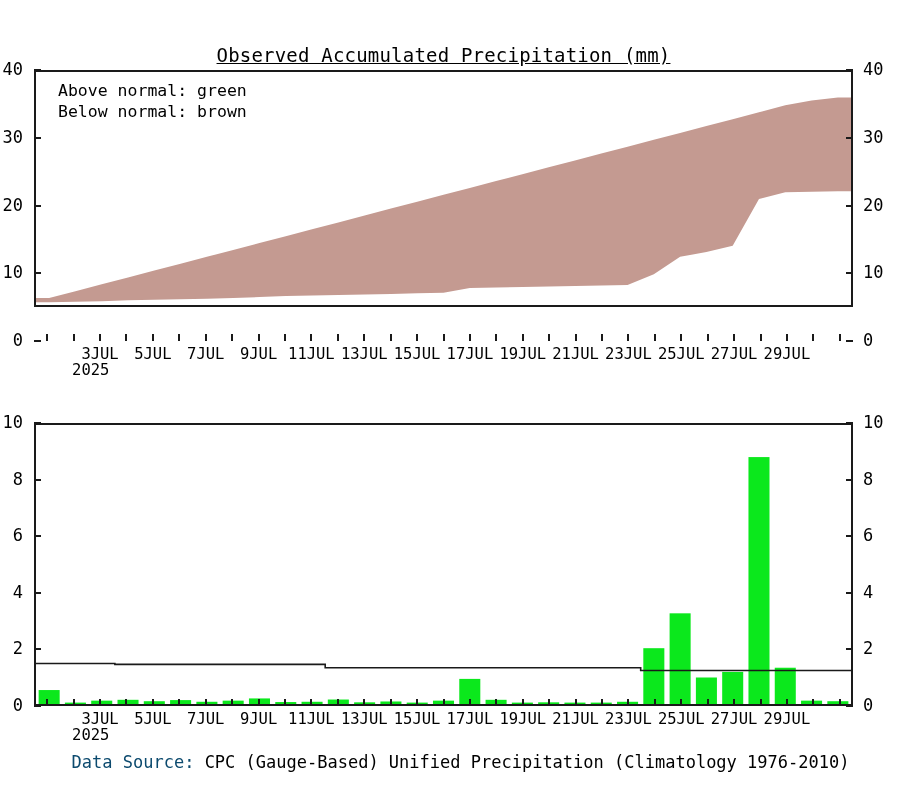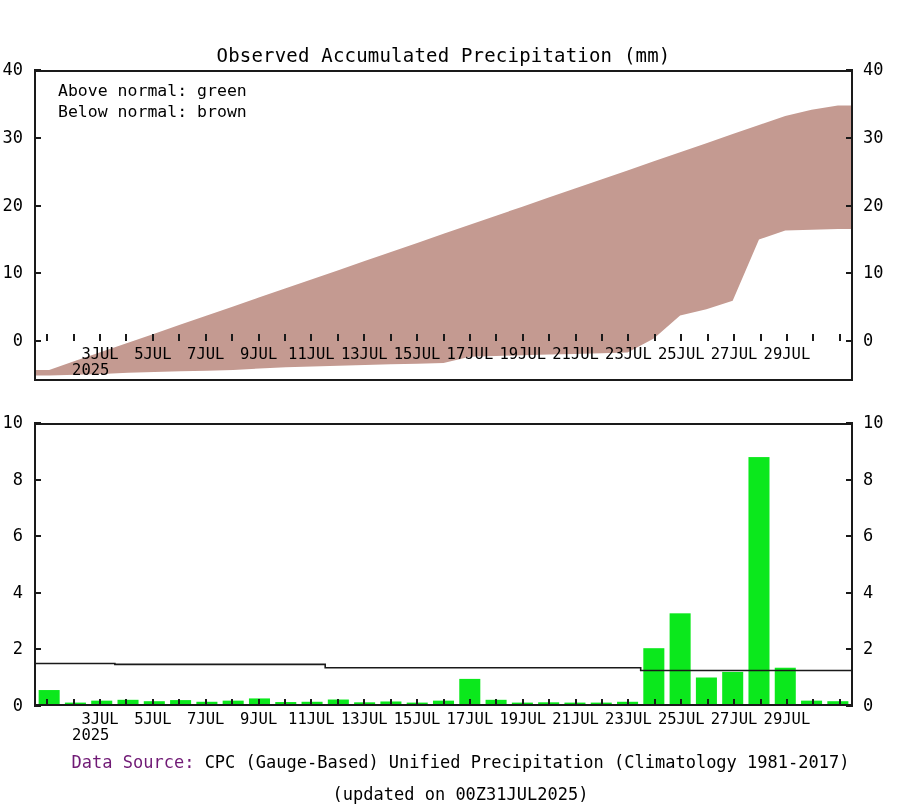--- a/index.html
+++ b/index.html
@@ -12,28 +12,28 @@
 
   .abs{position:absolute;}
 
   
   #main-title{
     left:0;top:0;width:921px;text-align:center;
     font-size:21px;letter-spacing:0.5px;font-weight:normal;
     font-family:"DejaVu Sans Mono","Liberation Mono",monospace;
   }
   .panel-title{
-    text-align:center;font-size:19px;letter-spacing:0.2px;white-space:nowrap;
+    text-align:center;font-size:19px;letter-spacing:0.2px;white-space:nowrap;text-decoration:underline;
   }
   #acc-title{left:34px;top:44px;width:819px;}
   #daily-title{left:34px;top:396px;width:819px;}
 
   
   .frame{border:2px solid #1a1a1a;box-sizing:border-box;background:#fff;}
-  #acc-plot{left:34px;top:70px;width:819px;height:311px;}
+  #acc-plot{left:34px;top:70px;width:819px;height:237px;}
   #daily-plot{left:34px;top:423px;width:819px;height:283px;}
 
   .inner{position:absolute;left:0;top:0;right:0;bottom:0;overflow:hidden;}
   svg.fill{display:block;width:100%;height:100%;}
 
   
   #acc-legend{
     left:22px;top:8px;font-size:16.5px;line-height:21px;white-space:pre;
   }
 
@@ -48,21 +48,21 @@
   .tick-h{position:absolute;width:2px;height:7px;background:#1a1a1a;}
   .xlab{
     position:absolute;font-size:15.5px;line-height:16px;white-space:nowrap;
     text-align:center;
   }
   .yearlab{position:absolute;font-size:15.5px;line-height:16px;white-space:nowrap;}
 
   
   #footer1{left:0;top:752px;width:921px;text-align:center;font-size:17px;white-space:nowrap;}
   #footer2{left:0;top:784px;width:921px;text-align:center;font-size:17px;white-space:nowrap;}
-  .src-label{color:#701a75;}
+  .src-label{color:#0c4a6e;}
   .src-text{color:#000;}
 </style>
 </head>
 <body>
 
 <div id="root">
 
 
   <div class="abs panel-title" id="acc-title">Observed Accumulated Precipitation (mm)</div>
 
@@ -250,16 +250,15 @@
       <div class="xlab" style="left: 429.919px; width: 80px; top: 711px;">17JUL</div>
       <div class="xlab" style="left: 482.758px; width: 80px; top: 711px;">19JUL</div>
       <div class="xlab" style="left: 535.597px; width: 80px; top: 711px;">21JUL</div>
       <div class="xlab" style="left: 588.435px; width: 80px; top: 711px;">23JUL</div>
       <div class="xlab" style="left: 641.274px; width: 80px; top: 711px;">25JUL</div>
       <div class="xlab" style="left: 694.113px; width: 80px; top: 711px;">27JUL</div>
       <div class="xlab" style="left: 746.952px; width: 80px; top: 711px;">29JUL</div>
       <div class="yearlab" style="left: 72.0484px; top: 727px;">2025</div>
     </div>
 
-  <div class="abs" id="footer1"><span class="src-label">Data Source:</span><span class="src-text"> CPC (Gauge-Based) Unified Precipitation (Climatology 1981-2017)</span></div>
-  <div class="abs" id="footer2">(updated on 00Z31JUL2025)</div>
+  <div class="abs" id="footer1"><span class="src-label">Data Source:</span><span class="src-text"> CPC (Gauge-Based) Unified Precipitation (Climatology 1976-2010)</span></div>
 
 </div>
 
 </body></html>

